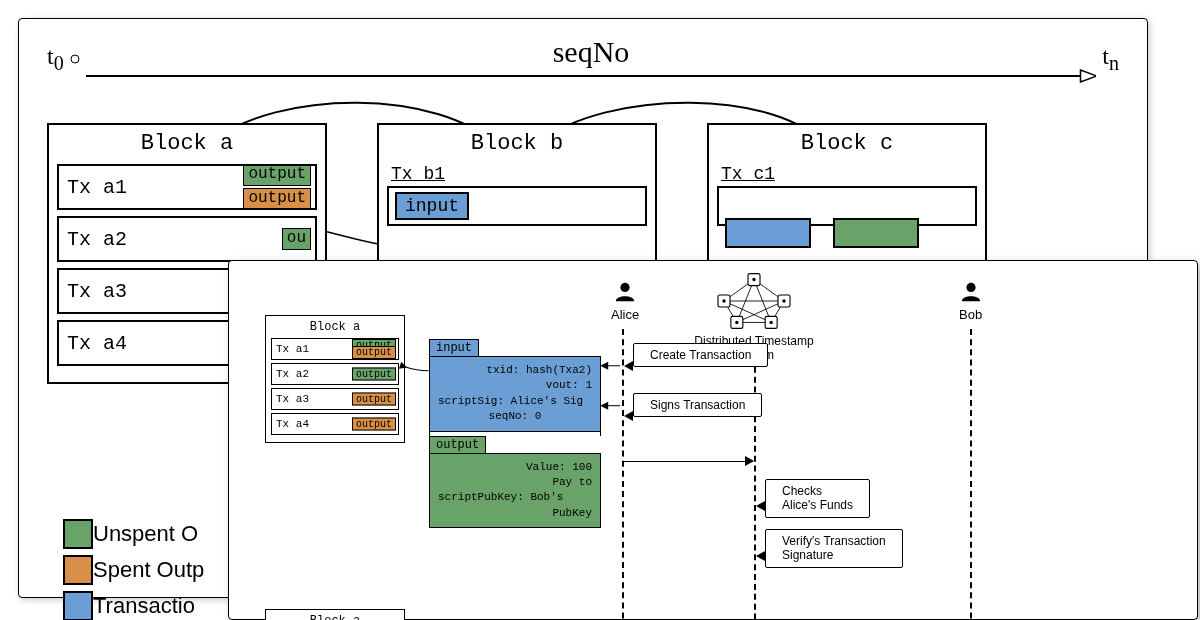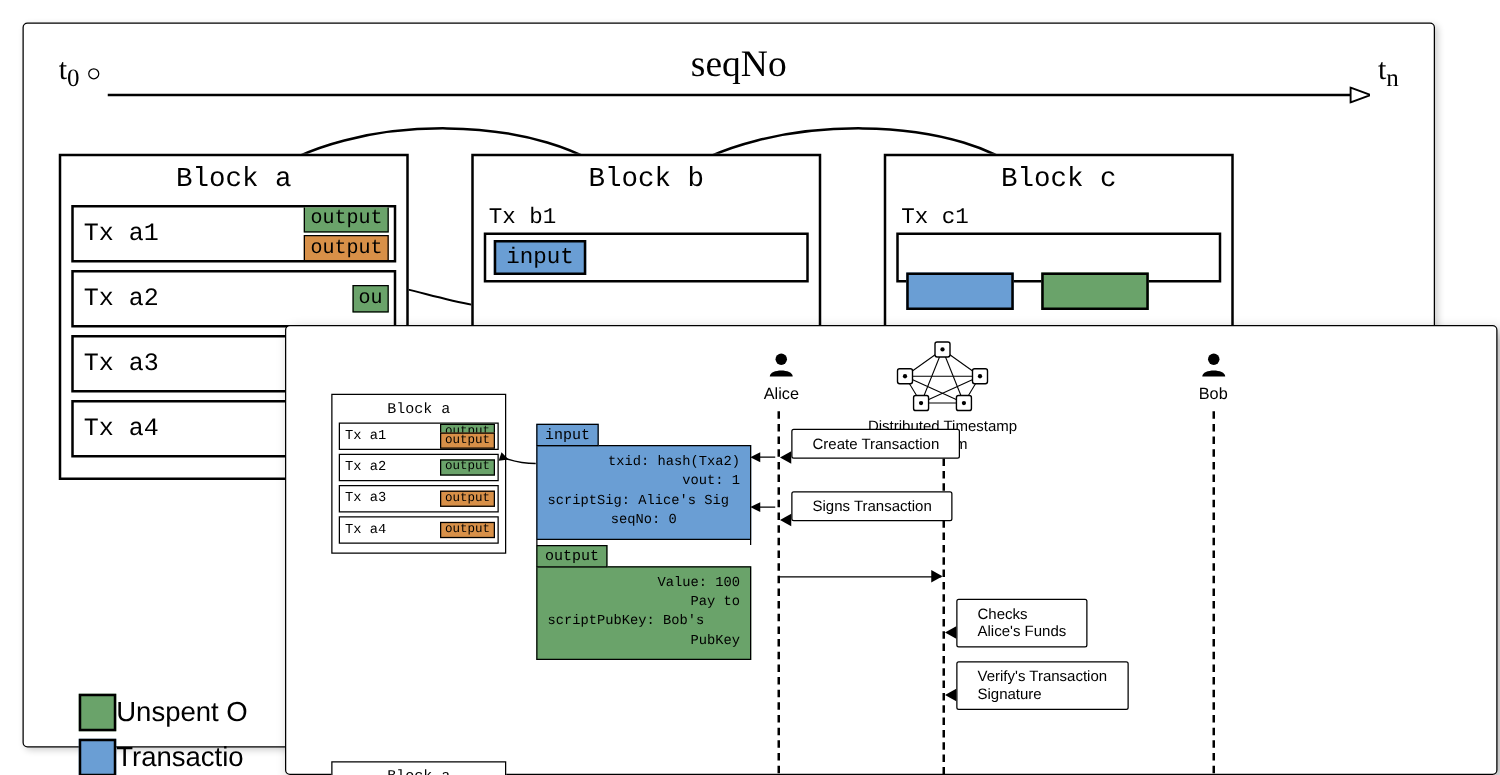--- a/index.html
+++ b/index.html
@@ -72,21 +72,21 @@
   .chips { position: absolute; right: 4px; top: 2px; bottom: 2px; display: flex; flex-direction: column; justify-content: center; gap: 2px; }
   .chip {
     font-size: 16px;
     padding: 1px 4px;
     border: 1px solid #000;
     line-height: 1.1;
   }
   .chip.green { background: #6aa36a; }
   .chip.orange{ background: #d89048; }
   .tx-line { border: 2px solid #000; height: 40px; margin-bottom: 6px; padding: 4px 6px; font-size: 18px; background:#fff; }
-  .tx-lbllt { font-size: 18px; margin-left: 4px; margin-bottom: 2px; }
+  .tx-lbllt { font-size: 18px; margin-left: 4px; margin-bottom: 2px; text-decoration: underline; }
   .iochip { display:inline-block; font-size:18px; padding:2px 8px; border:2px solid #000; }
   .iochip.blue{background:#6a9ed4;}
   .cblock{display:flex;gap:22px;padding-top:26px;}
   .cbar{width:86px;height:30px;border:2px solid #000;}
   .cbar.blue{background:#6a9ed4;}
   .cbar.green{background:#6aa36a;}
   .legend { position:absolute; left:44px; bottom:-30px; font-family: Arial, sans-serif; font-size:22px; }
   .legend-row{display:flex;align-items:center;margin-bottom:6px;}
   .swatch{width:30px;height:30px;border:2px solid #000;}
   .swatch.green{background:#6aa36a;}
@@ -203,20 +203,24 @@
       </div>
     </div>
   </div>
 
   <div class="legend">
     <div class="legend-row">
         <div class="swatch green"></div>
         <span>Unspent O</span>
       </div>
     <div class="legend-row">
+        <div class="swatch orange"></div>
+        <span>Spent Outp</span>
+      </div>
+    <div class="legend-row">
         <div class="swatch blue"></div>
         <span>Transactio</span>
       </div>
   </div>
 </div>
 
 <div class="card card-front">
 
   <div class="mini-block">
     <div class="mini-title">Block a</div>

